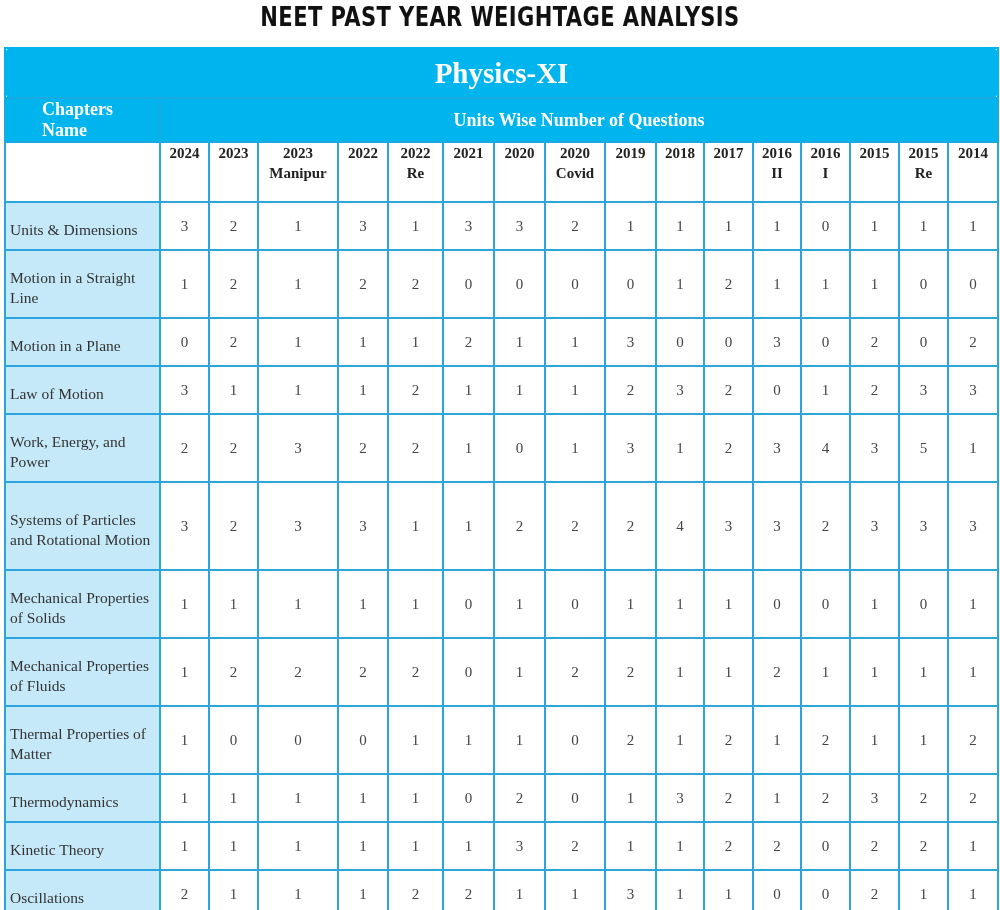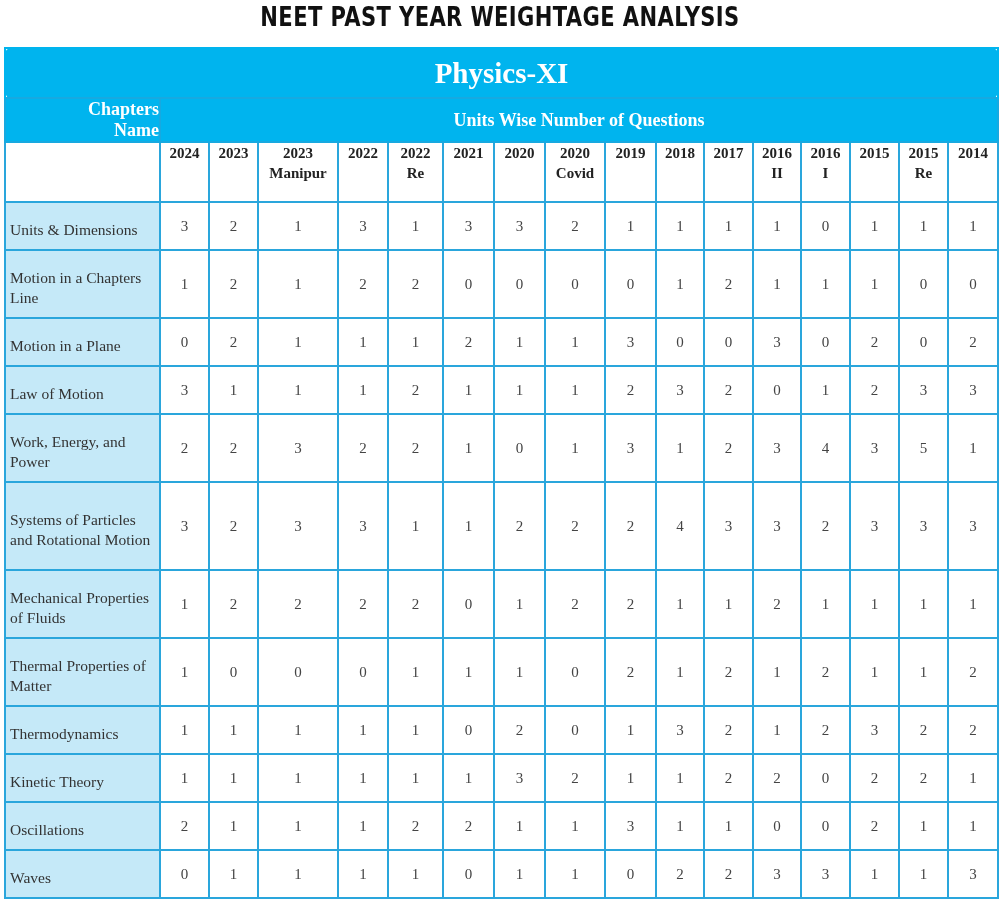--- a/index.html
+++ b/index.html
@@ -11,21 +11,21 @@
     transform: scaleX(0.78); transform-origin: center;
   }
   .tbl-wrap { position: absolute; left: 4px; top: 47px; width: 993px; }
   table { border-collapse: collapse; table-layout: fixed; width: 993px; }
   td, th { border: 2px solid #2aa6dc; padding: 0; text-align: center; vertical-align: middle; }
   .band-title th {
     background: #00b4ee; color: #fff; font-size: 29px; font-weight: bold; height: 48px;
     border-bottom: 1px solid #18a9e0; border-color: #00b4ee; border-radius: 6px;
   }
   .band-sub th { background: #00b4ee; color: #fff; font-size: 18px; font-weight: bold; height: 39px; border-color: #17a9e0; }
-  .band-sub th.chap-head { text-align: right; padding-left: 36px; }
+  .band-sub th.chap-head { text-align: left; padding-left: 36px; }
   .year-row th { background: #fff; color: #222; font-size: 15px; font-weight: bold; height: 58px; vertical-align: top; line-height: 20px; }
   .year-row th.blank { background: #fff; }
   td.chapter {
     background: #c5e9f8; text-align: left; color: #333; font-size: 15.5px;
     padding: 8px 4px 0 4px; line-height: 20px;
   }
   td.val { background: #fff; color: #444; font-size: 15px; }
   tr.h1 td { height: 38px; }
   tr.h2 td { height: 58px; }
   tr.h3 td { height: 78px; }
@@ -136,21 +136,21 @@
           <td class="val">1</td>
           <td class="val">1</td>
           <td class="val">1</td>
           <td class="val">1</td>
           <td class="val">0</td>
           <td class="val">1</td>
           <td class="val">1</td>
           <td class="val">1</td>
         </tr>
         <tr class="h2">
-          <td class="chapter">Motion in a Chapters Line</td>
+          <td class="chapter">Motion in a Straight Line</td>
           <td class="val">1</td>
           <td class="val">2</td>
           <td class="val">1</td>
           <td class="val">2</td>
           <td class="val">2</td>
           <td class="val">0</td>
           <td class="val">0</td>
           <td class="val">0</td>
           <td class="val">0</td>
           <td class="val">1</td>
@@ -229,20 +229,39 @@
           <td class="val">2</td>
           <td class="val">2</td>
           <td class="val">2</td>
           <td class="val">4</td>
           <td class="val">3</td>
           <td class="val">3</td>
           <td class="val">2</td>
           <td class="val">3</td>
           <td class="val">3</td>
           <td class="val">3</td>
+        </tr>
+        <tr class="h2">
+          <td class="chapter">Mechanical Properties of Solids</td>
+          <td class="val">1</td>
+          <td class="val">1</td>
+          <td class="val">1</td>
+          <td class="val">1</td>
+          <td class="val">1</td>
+          <td class="val">0</td>
+          <td class="val">1</td>
+          <td class="val">0</td>
+          <td class="val">1</td>
+          <td class="val">1</td>
+          <td class="val">1</td>
+          <td class="val">0</td>
+          <td class="val">0</td>
+          <td class="val">1</td>
+          <td class="val">0</td>
+          <td class="val">1</td>
         </tr>
         <tr class="h2">
           <td class="chapter">Mechanical Properties of Fluids</td>
           <td class="val">1</td>
           <td class="val">2</td>
           <td class="val">2</td>
           <td class="val">2</td>
           <td class="val">2</td>
           <td class="val">0</td>
           <td class="val">1</td>

